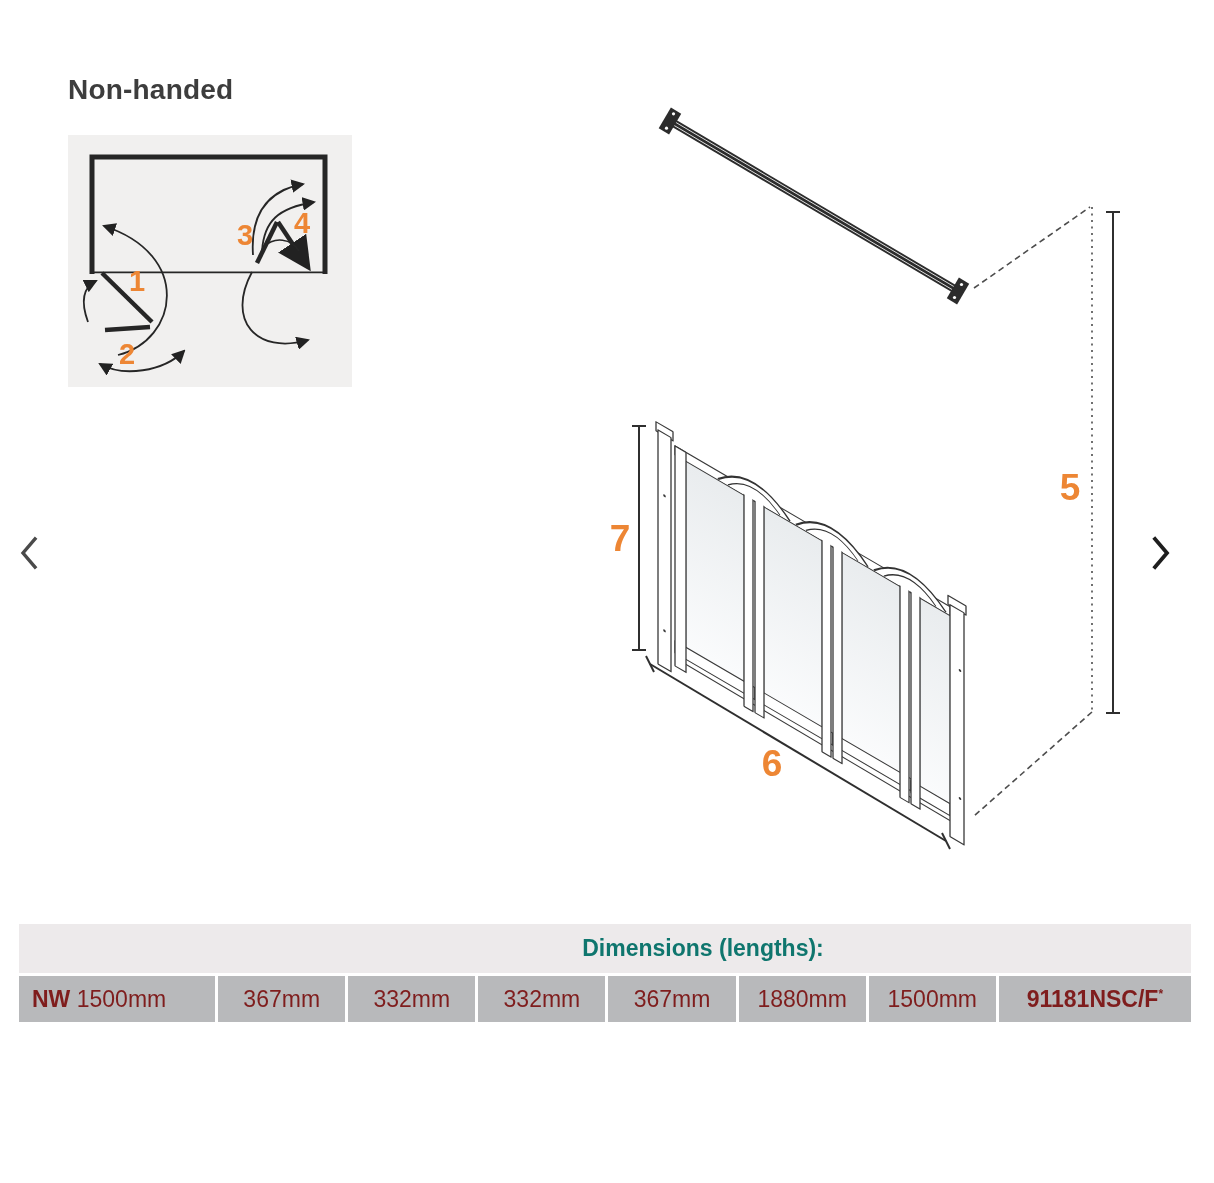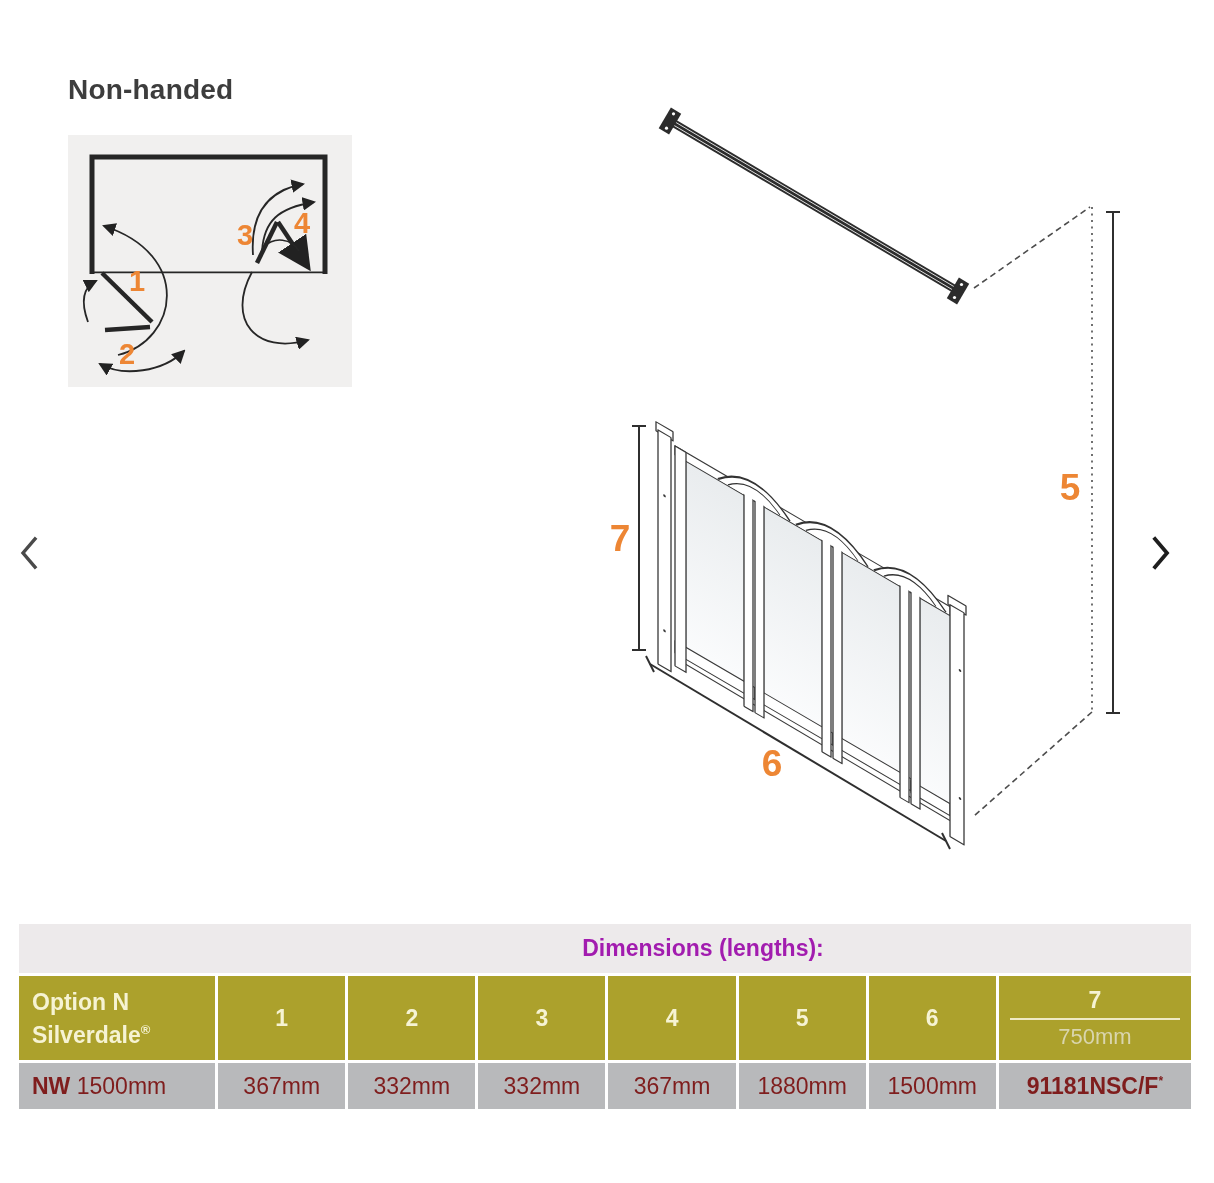--- a/index.html
+++ b/index.html
@@ -12,21 +12,21 @@
   .chev{position:absolute;cursor:pointer;}
   .chev-left{left:18px;top:534px;}
   .chev-right{left:1148px;top:534px;}
   .dim-label{font-size:37px;font-weight:700;fill:#ed8634;}
   .plan-num{font-size:29px;font-weight:700;fill:#ed8634;}
 
   
   .spec{position:absolute;left:16px;top:921px;width:1178px;border-collapse:separate;border-spacing:3px;}
   .spec td{box-sizing:border-box;vertical-align:middle;}
   .cap-row td{background:#edeaeb;height:49px;}
-  .cap-text{margin-left:196px;text-align:center;font-size:23px;font-weight:700;color:#a21caf;}
+  .cap-text{margin-left:196px;text-align:center;font-size:23px;font-weight:700;color:#0f766e;}
   .hd{background:#aca12c;color:#f6f3d3;font-size:23px;font-weight:700;text-align:center;height:84px;}
   .hd-first{text-align:left;padding-left:13px;line-height:28px;}
   .reg{font-size:13px;vertical-align:super;}
   .col7-top{display:block;border-bottom:2px solid rgba(250,247,225,0.85);padding-bottom:4px;margin:0 10px 4px 10px;}
   .col7-bot{display:block;font-weight:400;font-size:22px;color:#d9d5ad;}
   .dt{background:#b8b9bb;color:#7f1d1d;font-size:23px;text-align:center;height:46px;font-weight:400;}
   .dt-first{text-align:left;padding-left:13px;}
   .b{font-weight:700;}
   .code-sup{font-size:12px;vertical-align:super;font-weight:700;}
 </style>
@@ -189,36 +189,20 @@
         <col style="width:127px">
       <col style="width:127px">
         <col style="width:127px">
         <col style="width:127px">
         <col style="width:192px">
     </colgroup>
     <tbody>
         <tr class="cap-row">
       <td colspan="8">
         <div class="cap-text">Dimensions (lengths):</div>
-      </td>
-    </tr>
-    <tr>
-      <td class="hd hd-first">
-        <span>Option N</span><br>
-        <span>Silverdale</span><span class="reg">®</span>
-      </td>
-      <td class="hd">1</td>
-      <td class="hd">2</td>
-      <td class="hd">3</td>
-      <td class="hd">4</td>
-      <td class="hd">5</td>
-      <td class="hd">6</td>
-      <td class="hd">
-        <span class="col7-top">7</span>
-        <span class="col7-bot">750mm</span>
       </td>
     </tr>
     <tr>
       <td class="dt dt-first">
         <span class="b">NW</span><span> 1500mm</span>
       </td>
       <td class="dt">367mm</td>
       <td class="dt">332mm</td>
       <td class="dt">332mm</td>
       <td class="dt">367mm</td>

